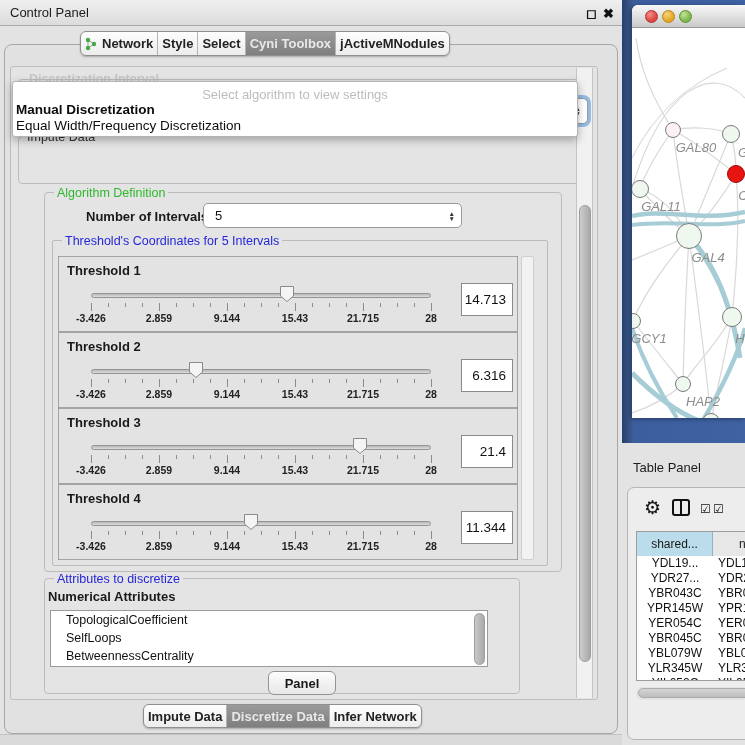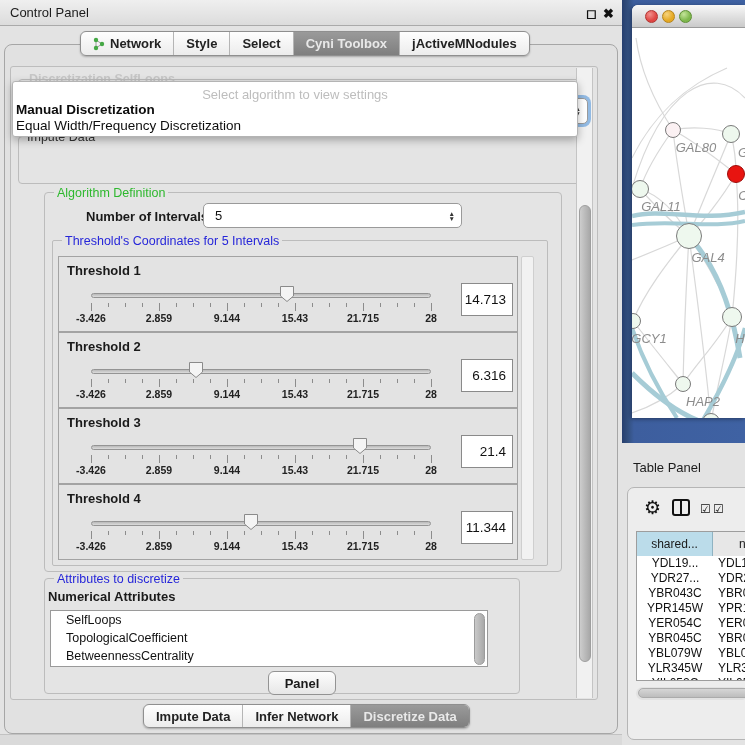--- a/index.html
+++ b/index.html
@@ -8,21 +8,21 @@
   .abs{position:absolute;}
 
   
   .titlebar{left:0;top:0;width:622px;height:26px;background:linear-gradient(#efefef,#dcdcdc);
     border-bottom:1px solid #aaa;}
   .titlebar .t{position:absolute;left:10px;top:5px;font-size:13px;color:#1c1c1c;}
   .win-ico{position:absolute;top:6px;font-size:13px;color:#111;font-weight:bold;}
 
   .tabstrip{display:flex;height:25px;border:1px solid #8f8f8f;border-radius:6px;
     background:linear-gradient(#fefefe,#ececec);overflow:hidden;z-index:6;box-shadow:0 1px 2px rgba(0,0,0,.25);}
-  .tabstrip .seg{display:flex;align-items:center;gap:5px;padding:0 12px;font-size:13px;font-weight:bold;
+  .tabstrip .seg{display:flex;align-items:center;gap:5px;padding:0 4px;font-size:13px;font-weight:bold;
     color:#222;border-right:1px solid #b5b5b5;cursor:default;}
   .tabstrip .seg:last-child{border-right:none;}
   .tabstrip .seg.sel{background:linear-gradient(#9a9a9a,#7f7f7f);color:#e9e9e9;}
 
   .outer-frame{left:4px;top:44px;width:614px;height:690px;border:1px solid #a6a6a6;border-radius:8px;
     background:#e1e1e1;}
   .inner-pane{left:10px;top:66px;width:588px;height:634px;border:1px solid #bdbdbd;border-radius:3px;
     background:#e4e4e4;overflow:hidden;}
 
   .group{position:absolute;border:1px solid #bcbcbc;border-radius:4px;}
@@ -139,21 +139,21 @@
         <span>Cyni Toolbox</span>
       </div>
     <div class="seg">
         <span>jActiveMNodules</span>
       </div>
   </div>
 
   <div class="abs outer-frame"></div>
   <div class="abs inner-pane"></div>
 
-  <span class="group-label faint abs" style="left:26px;top:72px;font-weight:bold;background:transparent;">Discretization SelfLoops</span>
+  <span class="group-label faint abs" style="left:26px;top:72px;font-weight:bold;background:transparent;">Discretization Interval</span>
   <div class="abs group" style="left:18px;top:79px;width:572px;height:51px;"></div>
   <div class="combo focusring" style="left:26px;top:98px;width:562px;height:26px;z-index:1;">
       <span class="stepper">▲<br>▼</span>
     </div>
 
   <div class="abs popup">
     <div class="ph">Select algorithm to view settings</div>
     <div class="op1">Manual Discretization</div>
     <div class="op2">Equal Width/Frequency Discretization</div>
   </div>
@@ -333,42 +333,42 @@
       </div>
     <div class="valbox">11.344</div>
   </div>
   <div class="abs empty-track" style="left:521px;top:256px;width:13px;height:304px;"></div>
 
   <div class="abs group" style="left:44px;top:578px;width:476px;height:116px;"></div>
   <span class="group-label blue abs" style="left:54px;top:572px;">Attributes to discretize</span>
   <span class="bold-label" style="left:48px;top:589px;">Numerical Attributes</span>
   <div class="abs listbox">
     <div id="attr-items">
+        <div class="item">TopologicalCoefficient</div>
         <div class="item">SelfLoops</div>
-        <div class="item">TopologicalCoefficient</div>
         <div class="item">BetweennessCentrality</div>
       </div>
     <div class="list-thumb"></div>
   </div>
 
   <button class="btn" style="left:268px;top:671px;width:68px;height:24px;">Panel</button>
 
   <div class="abs scrollbar-v">
     <div class="thumb-v" style="top:137px;height:457px;"></div>
   </div>
 
   <div class="abs tabstrip" style="left:143px;top:704px;height:24px;">
     <div class="seg">
         <span>Impute Data</span>
       </div>
-    <div class="seg">
-        <span>Infer Network</span>
-      </div>
     <div class="seg sel">
         <span>Discretize Data</span>
+      </div>
+    <div class="seg">
+        <span>Infer Network</span>
       </div>
   </div>
   <div class="abs below-strip"></div>
 
   <div class="abs blue-bg">
     <div class="net-window">
       <div class="net-titlebar">
         <span class="light" style="left:13px;background:radial-gradient(circle at 35% 30%,#f2908c,#df4744 60%);border:1px solid #b03330;"></span>
         <span class="light" style="left:30px;background:radial-gradient(circle at 35% 30%,#f6d37e,#e5a924 60%);border:1px solid #b5831c;"></span>
         <span class="light" style="left:47px;background:radial-gradient(circle at 35% 30%,#c4e49a,#7fb84d 60%);border:1px solid #5e8f36;"></span>

